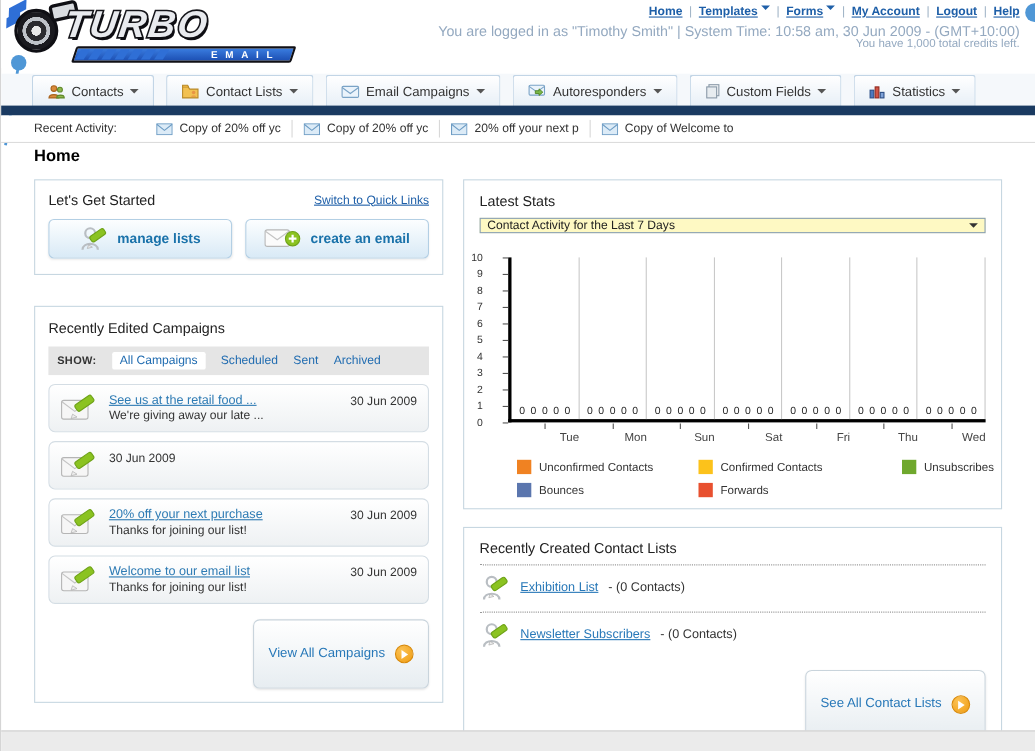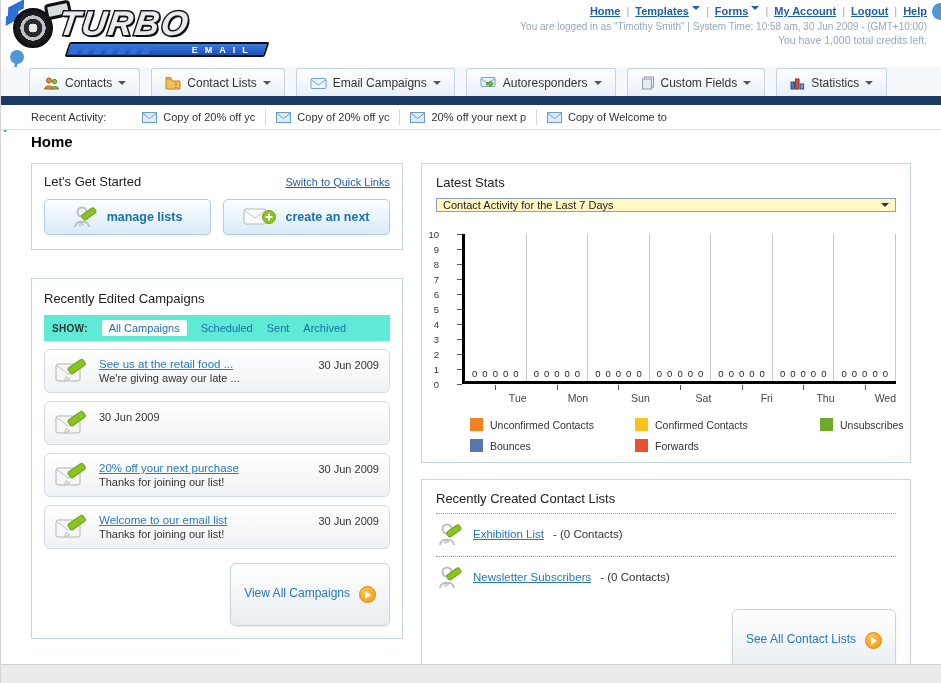--- a/index.html
+++ b/index.html
@@ -8,21 +8,21 @@
           border-left:1px solid #d5d5d5; }
   a, .link { color:#1e5fa8; text-decoration:underline; cursor:pointer;padding-left:32px; }
 
   
   .header { position:absolute; top:0; left:0; right:0; height:62px; background:#fff; }
   .topnav { position:absolute; top:5px; right:14px; font-size:11px; color:#8ba2b8; white-space:nowrap; }
   .topnav .navitem { color:#1e5fa8; text-decoration:underline; font-weight:bold; cursor:pointer; }
   .topnav .navitem .caret { display:inline-block; width:0; height:0; border:4px solid transparent;
       border-top-color:#1e5fa8; margin-left:3px; vertical-align:1px; }
   .topnav .sep { color:#9db1c4; margin:0 6px; text-decoration:none; }
-  .loginline { position:absolute; top:21px; right:14px; font-size:10px; color:#94a9c0; }
+  .loginline { position:absolute; top:21px; right:14px; font-size:13px; color:#94a9c0; }
   .creditline { position:absolute; top:34px; right:14px; font-size:10.5px; color:#94a9c0; }
   .annot-dot-right { position:absolute; top:3px; left:931px; width:17px; height:17px;
       border-radius:50%; background:#4f97d6; }
 
   
   .logo { position:absolute; top:2px; left:6px; width:270px; height:56px; cursor:pointer; }
   .turbo-wrap { position:absolute; left:52px; top:2px; transform:skewX(-8deg); }
   .turbo-text { font-size:34px; font-weight:bold; font-style:italic; letter-spacing:2px;
       color:#e8eaee; -webkit-text-stroke:3px #15151a; paint-order:stroke fill;
       text-shadow:2px 2px 0 #0e0e13; }
@@ -74,21 +74,21 @@
   .col-left { position:absolute; left:30px; top:163px; width:372px; }
   .getstarted { padding:10px 12px 14px; }
   .gs-head { display:flex; justify-content:space-between; align-items:center; }
   .gs-link { font-size:11px; }
   .gs-buttons { display:flex; gap:12px; margin-top:10px; }
   .gs-btn { flex:1; height:36px; display:flex; align-items:center; justify-content:center; gap:8px;
       background:linear-gradient(#fcfeff,#d9eaf6); border:1px solid #b3cfe4; border-radius:5px;
       box-shadow:0 1px 2px rgba(0,0,0,.08); font-size:12.5px; font-weight:bold; color:#1a72aa; cursor:pointer; }
 
   .campaignbox { margin-top:28px; padding:12px; }
-  .showbar { margin-top:9px; background:#5eead4; padding:5px 8px; display:flex; align-items:center;
+  .showbar { margin-top:9px; background:#e5e5e5; padding:5px 8px; display:flex; align-items:center;
       gap:14px; font-size:11px; }
   .show-label { font-size:10px; font-weight:bold; color:#333; letter-spacing:.3px; }
   .filter { color:#1f6bb0; cursor:pointer; }
   .filter.active { background:#fff; padding:2px 7px; border-radius:2px; color:#1f6bb0; }
   .camp-row { margin-top:8px; border:1px solid #d4dde4; border-radius:6px; padding:6px 10px;
       background:linear-gradient(#ffffff,#eef1f3); display:flex; align-items:center; gap:10px;
       min-height:44px; cursor:pointer; }
   .camp-texts { flex:1; }
   .camp-title { font-size:11.5px; color:#2e7bb4; text-decoration:underline; cursor:pointer; }
   .camp-sub { font-size:11px; color:#333; margin-top:2px; }
@@ -291,21 +291,21 @@
             </svg>
           <span>manage lists</span>
         </div>
         <div class="gs-btn">
           <svg class="ico" width="34" height="22" viewBox="0 0 34 22">
               <rect x="1" y="3" width="22" height="15" rx="2" fill="#fbfbfb" stroke="#b8b8b8"></rect>
               <path d="M1 4 L12 12 L23 4" fill="none" stroke="#c3c3c3"></path>
               <circle cx="26" cy="11" r="6.5" fill="#8bc321" stroke="#6fa318"></circle>
               <path d="M26 7.5 v7 M22.5 11 h7" stroke="#fff" stroke-width="2"></path>
             </svg>
-          <span>create an next</span>
+          <span>create an email</span>
         </div>
       </div>
     </div>
 
     <div class="box campaignbox">
       <div class="box-title">Recently Edited Campaigns</div>
       <div class="showbar">
         <span class="show-label">SHOW:</span>
         <span class="filter active">All Campaigns</span>
         <span class="filter">Scheduled</span>

